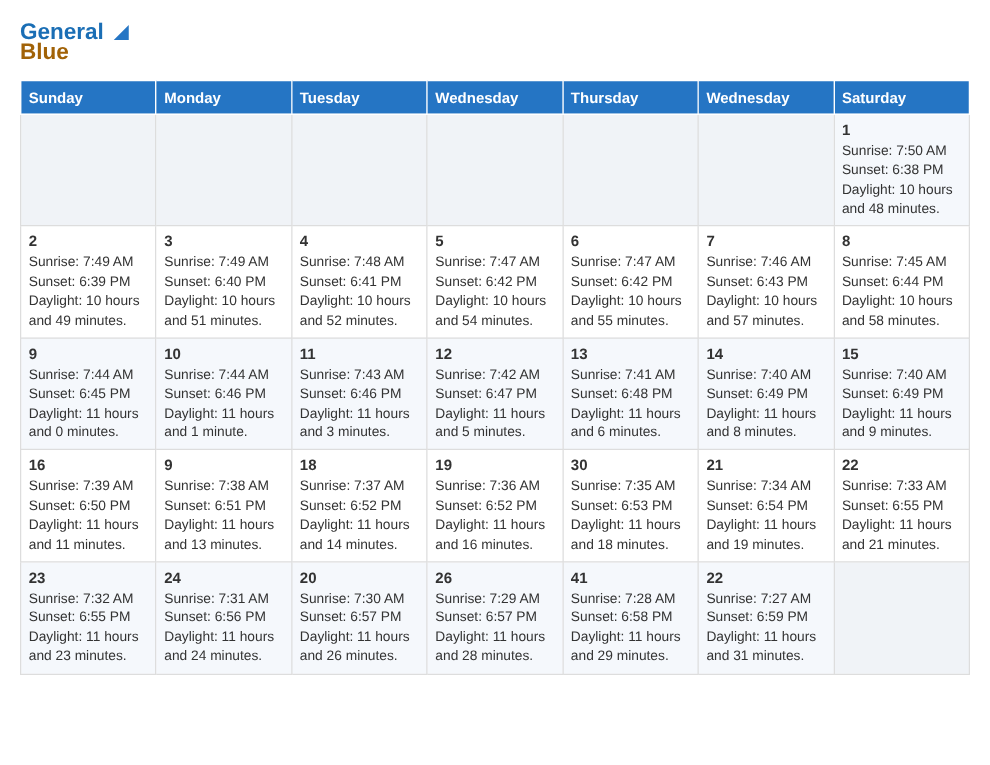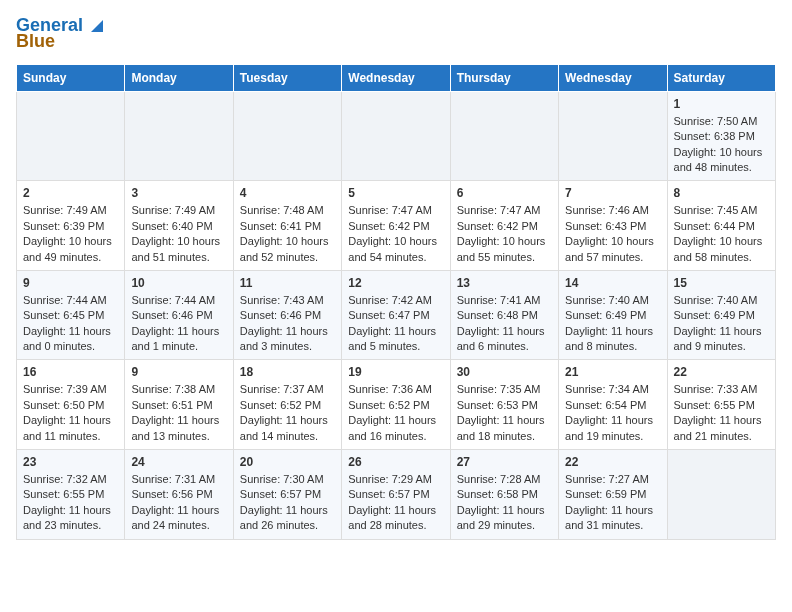--- a/index.html
+++ b/index.html
@@ -229,21 +229,21 @@
         </td>
         <td>
           <span class="day-number">20</span>
           <div class="day-info">Sunrise: 7:30 AM<br>Sunset: 6:57 PM<br>Daylight: 11 hours<br>and 26 minutes.</div>
         </td>
         <td>
           <span class="day-number">26</span>
           <div class="day-info">Sunrise: 7:29 AM<br>Sunset: 6:57 PM<br>Daylight: 11 hours<br>and 28 minutes.</div>
         </td>
         <td>
-          <span class="day-number">27</span>
+          <span class="day-number">41</span>
           <div class="day-info">Sunrise: 7:28 AM<br>Sunset: 6:58 PM<br>Daylight: 11 hours<br>and 29 minutes.</div>
         </td>
         <td>
           <span class="day-number">22</span>
           <div class="day-info">Sunrise: 7:27 AM<br>Sunset: 6:59 PM<br>Daylight: 11 hours<br>and 31 minutes.</div>
         </td>
         <td class="empty"></td>
       </tr>
     </tbody>
 </table>

